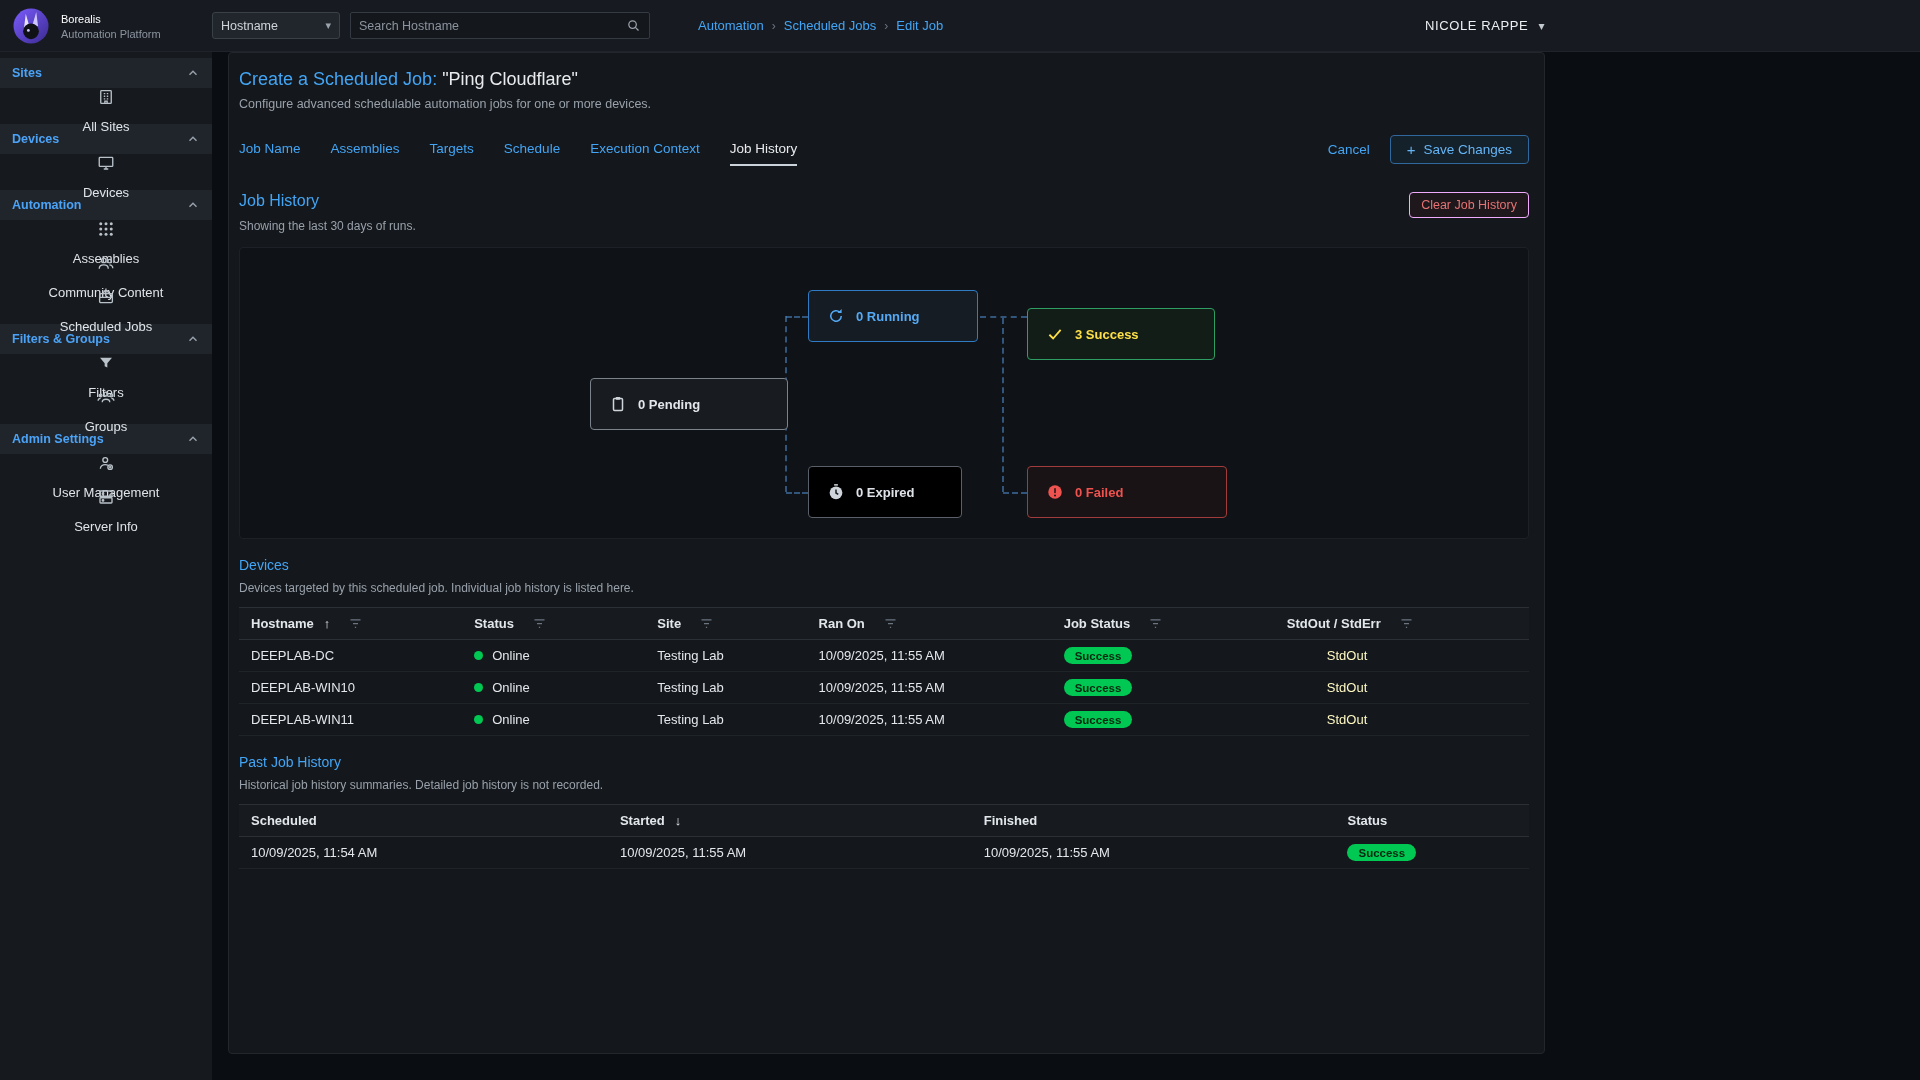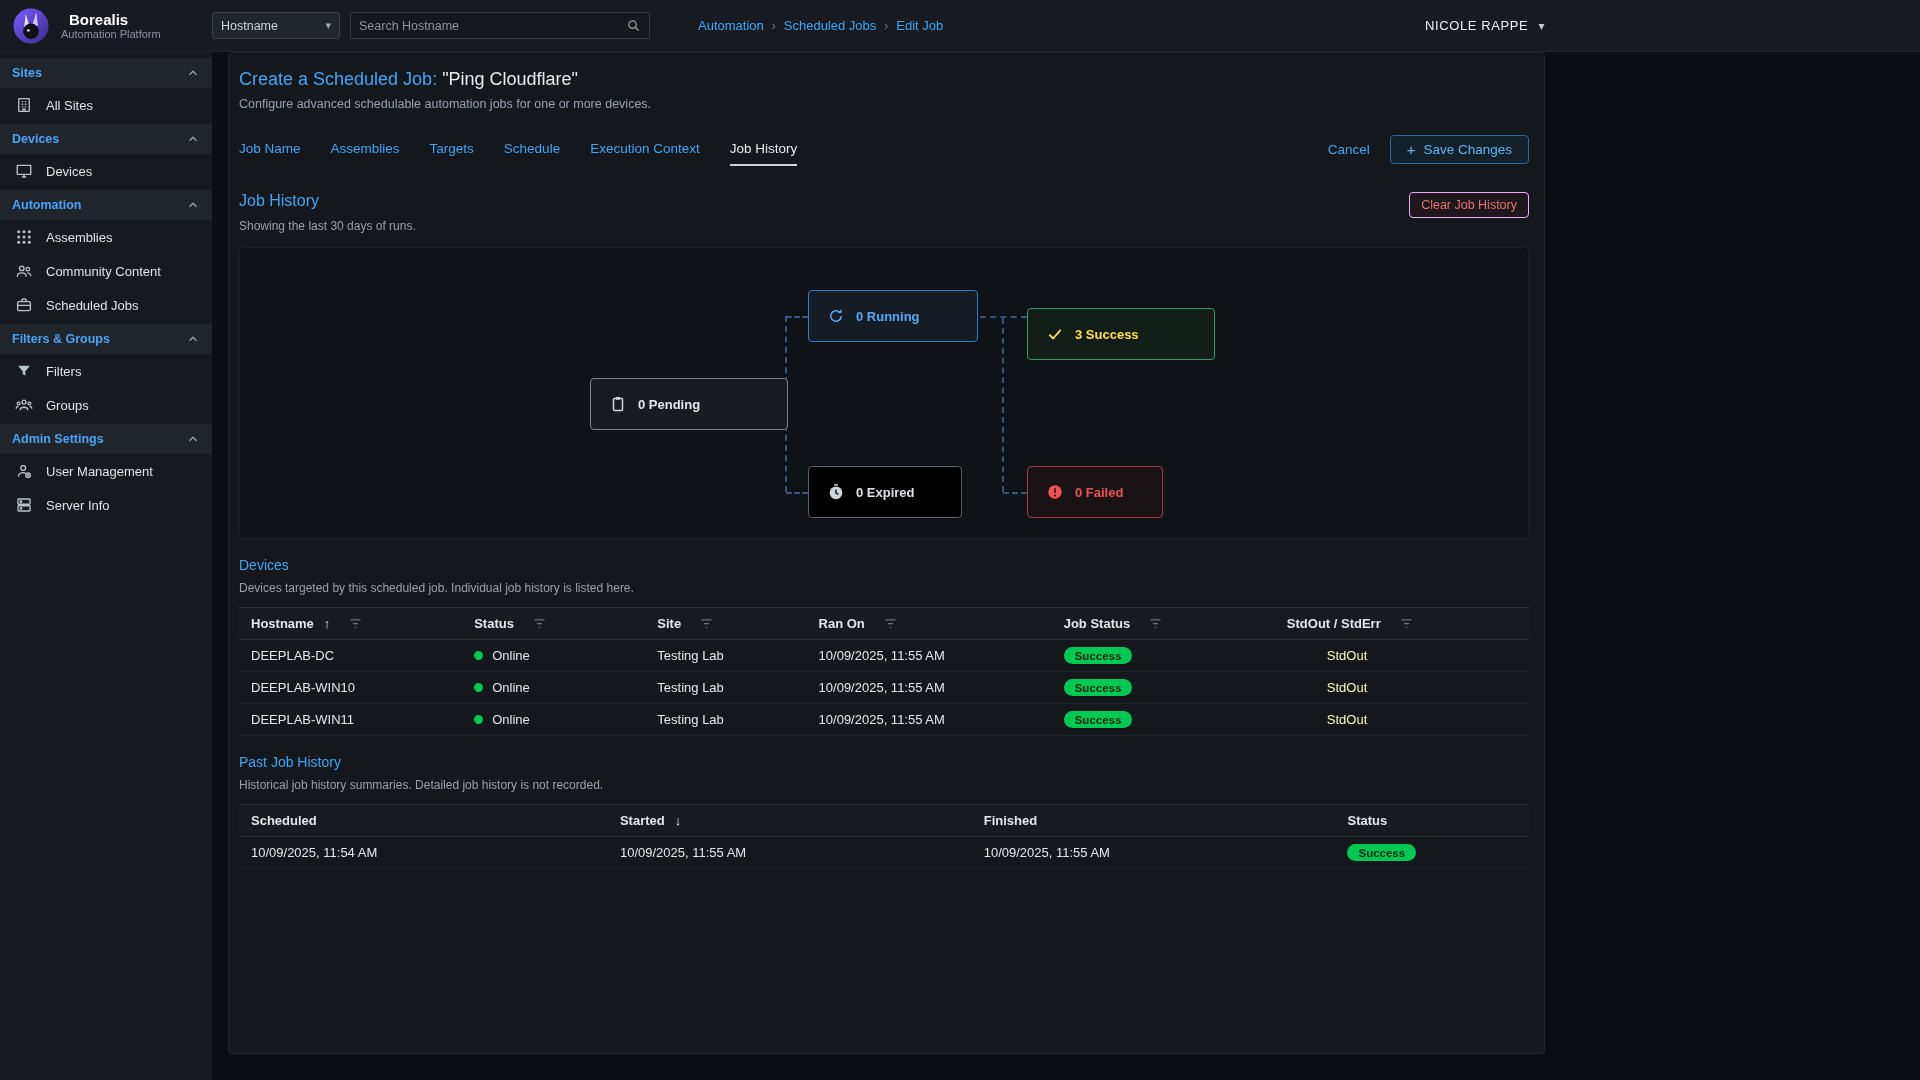--- a/index.html
+++ b/index.html
@@ -4,21 +4,21 @@
 <style>
   * { box-sizing: border-box; margin: 0; padding: 0; }
   html,body { width:1920px; height:1080px; overflow:hidden; background:#0a0d11;
     font-family:"Liberation Sans", sans-serif; color:#e8eaed; }
 
   
   .topbar { position:fixed; top:0; left:0; width:1920px; height:52px; background:#171b21;
     border-bottom:1px solid #20242a; display:flex; align-items:center; z-index:20; }
   .brand { width:212px; display:flex; align-items:center; gap:9px; padding-left:10px; flex:0 0 212px; }
   .brand-logo { width:42px; height:42px; }
-  .brand-title { font-size:15px; font-weight:700; color:#ffffff; line-height:17px;margin-left:8px; }
+  .brand-title { font-size:11px; font-weight:400; color:#ffffff; line-height:17px; }
   .brand-sub { font-size:11px; color:#8b949e; line-height:13px; }
   .topbar-content { width:1333px; display:flex; align-items:center; }
   .host-select { width:128px; height:27px; background:#21262c; border:1px solid #3a4047; border-radius:3px;
     display:flex; align-items:center; justify-content:space-between; padding:0 8px; font-size:12.5px;
     color:#cfd4da; cursor:pointer; }
   .host-select .caret { color:#9aa3ad; font-size:11px; }
   .search-box { width:300px; height:27px; margin-left:10px; background:#14171c; border:1px solid #343a41;
     border-radius:2px; display:flex; align-items:center; padding:0 8px; }
   .search-box input { flex:1; background:transparent; border:none; outline:none; color:#d6dbe0;
     font-size:12.5px; font-family:"Liberation Sans", sans-serif; }
@@ -30,21 +30,21 @@
   .user-menu { margin-left:auto; display:flex; align-items:center; gap:10px; font-size:13px;
     letter-spacing:0.6px; color:#eceff2; cursor:pointer; }
   .user-menu .caret { color:#c2c9d0; font-size:12px; }
 
   
   .sidebar { position:fixed; top:52px; left:0; bottom:0; width:212px; background:#16191e; padding-top:4px; z-index:10; }
   .side-section-header { height:30px; margin-top:2px; background:#20252b; display:flex; align-items:center;
     justify-content:space-between; padding:0 12px; color:#4ba3f7; font-size:12.5px; font-weight:700; cursor:pointer; }
   .side-section-header svg { width:14px; height:14px; color:#99a2ac; }
   .side-item { height:34px; display:flex; align-items:center; gap:13px; padding:0 15px; color:#dfe4e9;
-    font-size:13px; cursor:pointer; }
+    font-size:13px; cursor:pointer;flex-direction:column; }
   .side-item svg { width:18px; height:18px; color:#b9c1c9; flex:0 0 18px; }
 
   
   .main { margin:52px 0 0 212px; width:1333px; height:1028px; }
   .card { margin:12px 0 0 16px; width:1317px; height:1002px; background:#14171b;
     border:1px solid #23272d; border-radius:4px; padding:16px 15px 0 10px; }
 
   .page-title { font-size:18px; }
   .page-title .blue { color:#42a5f5; }
   .page-title .name { color:#e8eaed; }
@@ -73,21 +73,21 @@
     border:1px solid #1d2127; border-radius:4px; }
   .flow-node { position:absolute; height:52px; display:flex; align-items:center; gap:11px; padding:16px 18px;
     border-radius:4px; border:1px solid; font-size:13px; font-weight:700; }
   .flow-node svg { width:18px; height:18px; flex:0 0 18px; }
   .node-pending { left:350px; top:130px; width:198px; background:#181c21; border-color:#7a828b; color:#e3e7eb; }
   .node-pending svg { color:#cfd5db; }
   .node-running { left:568px; top:42px; width:170px; background:#151c24; border-color:#2f7cc4; color:#55aaf5; }
   .node-success { left:787px; top:60px; width:188px; background:#131d18; border-color:#2f9e63; color:#fde047; }
   .node-expired { left:568px; top:218px; width:154px; background:#000000; border-color:#596069; color:#dfe3e8; }
   .node-expired svg { color:#cfd5db; }
-  .node-failed { left:787px; top:218px; width:136px; background:#1a1315; border-color:#a23b3b; color:#ef5350; }
+  .node-failed { left:787px; top:218px; width:200px; background:#1a1315; border-color:#a23b3b; color:#ef5350; }
   .conn-h { position:absolute; height:0; border-top:2px dashed rgba(80,140,210,0.55); }
   .conn-v { position:absolute; width:0; border-left:2px dashed rgba(80,140,210,0.55); }
 
   
   .sub-heading { margin-top:18px; font-size:14px; color:#42a5f5; }
   .sub-desc { margin-top:8px; font-size:12px; color:#98a1ab; }
   table { width:100%; border-collapse:collapse; margin-top:12px; }
   thead th { text-align:left; font-size:13px; font-weight:700; color:#e2e7ec; padding:8px 12px;
     background:#171b20; border-top:1px solid #2a3036; border-bottom:1px solid #2a3036; cursor:pointer; }
   tbody td { font-size:13px; color:#e4e8ec; padding:7px 12px; border-bottom:1px solid #1f2429; }

